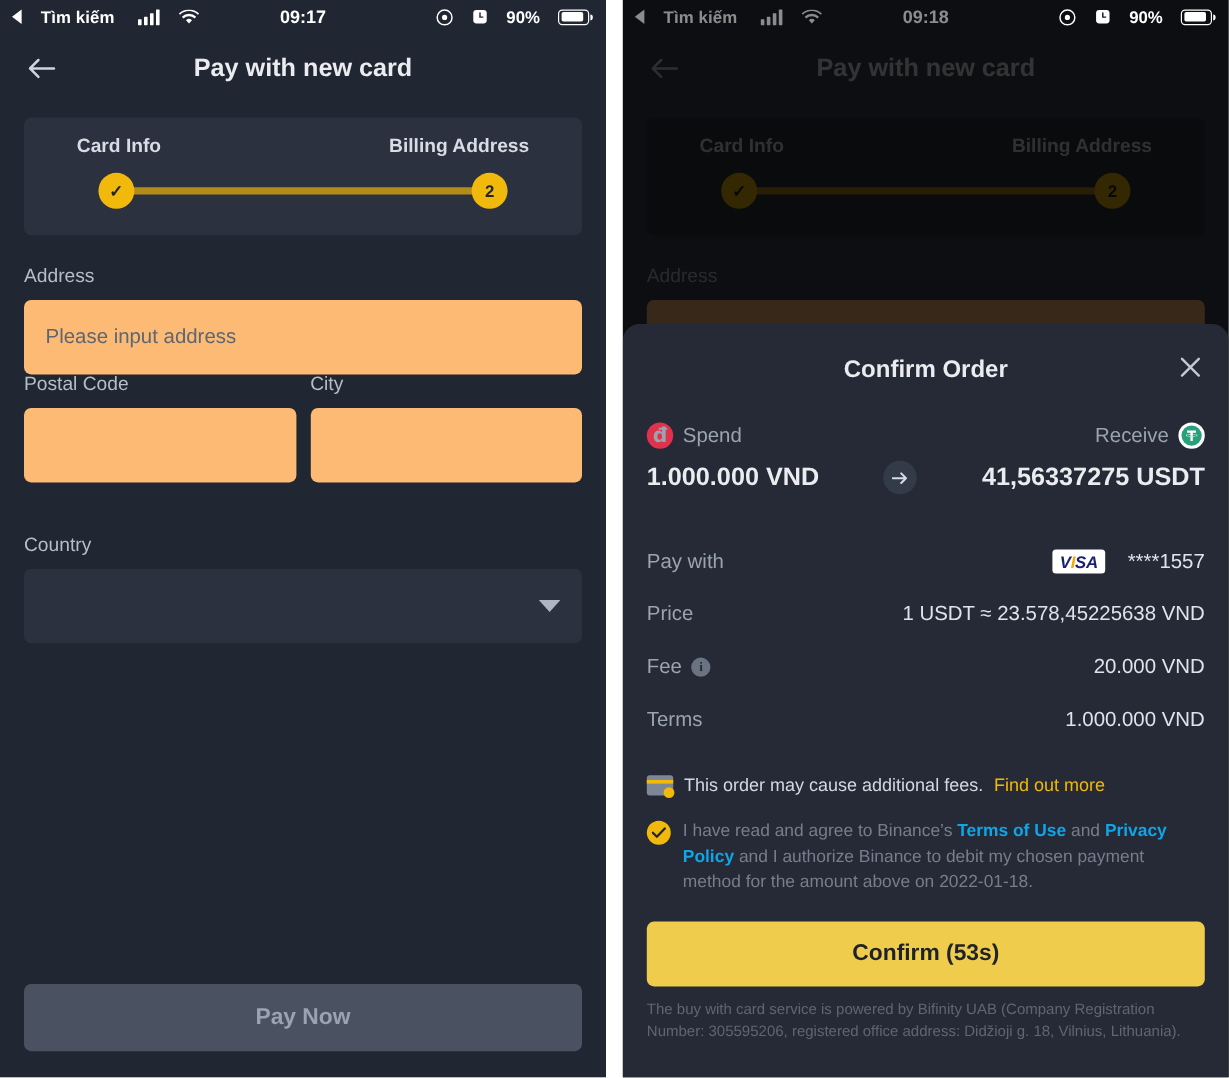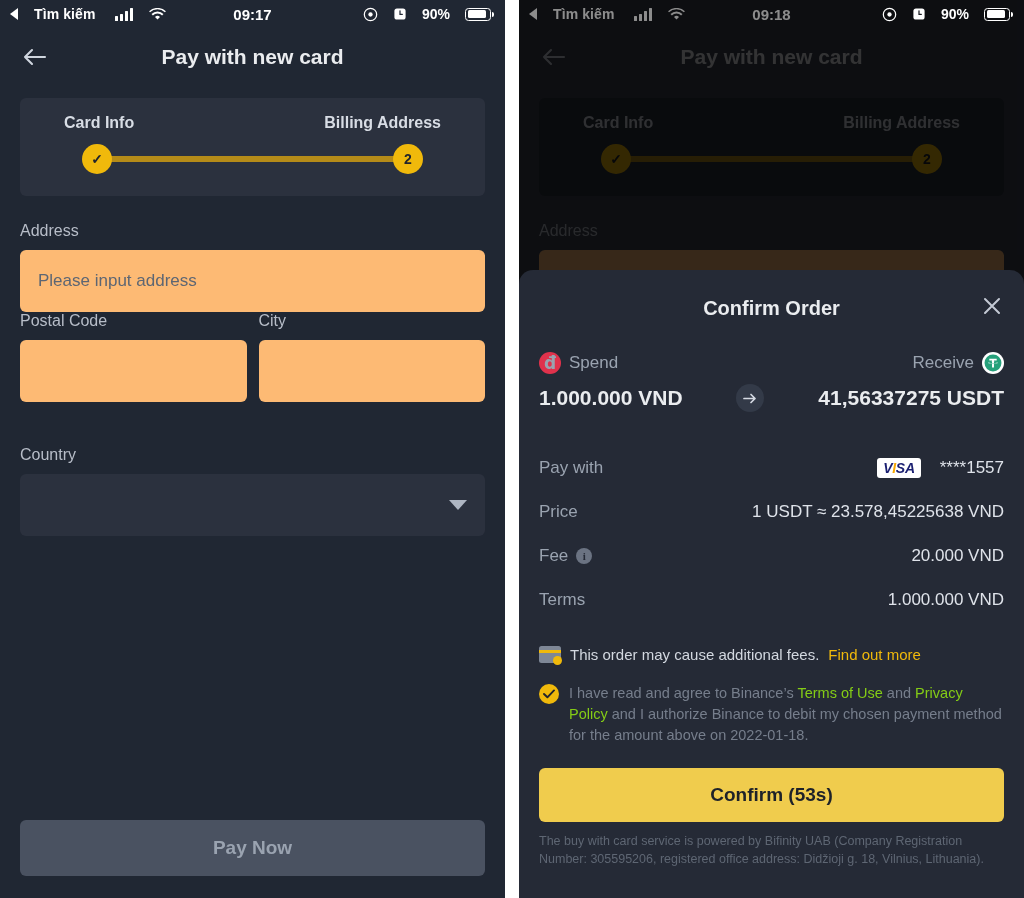--- a/index.html
+++ b/index.html
@@ -162,21 +162,21 @@
   .notice-icon .stripe { position:absolute; left:0; right:0; top:4px; height:3px; background:#f0b90b; }
   .notice-icon .coin2 { position:absolute; right:-1px; bottom:-2px; width:9px;height:9px;border-radius:50%;background:#f0b90b;}
   .link-gold { color:#f0b90b; cursor:pointer; }
 
   .consent { display:flex; gap:10px; margin-top: 20px; }
   .check {
     width:20px;height:20px;border-radius:50%;background:#f0b90b;flex:none;
     display:flex;align-items:center;justify-content:center;color:#20242c; margin-top:1px;
   }
   .consent-text { font-size:14.5px; line-height:1.45; color:#767e8c; }
-  .consent-text b { color:#84cc16; font-weight:normal; cursor:pointer;}
+  .consent-text b { color:#0ea5e9; font-weight:bold; cursor:pointer;}
 
   .confirm-btn {
     margin-top: 22px; height: 54px; border-radius:6px; background:#f0cc4d;
     color:#1e2229; font-size:19px; font-weight:bold;
     display:flex;align-items:center;justify-content:center; cursor:pointer;
   }
   .fineprint { margin-top: 10px; font-size:12.5px; line-height:1.45; color:#5e6673; }
 </style>
 </head>
 <body>

